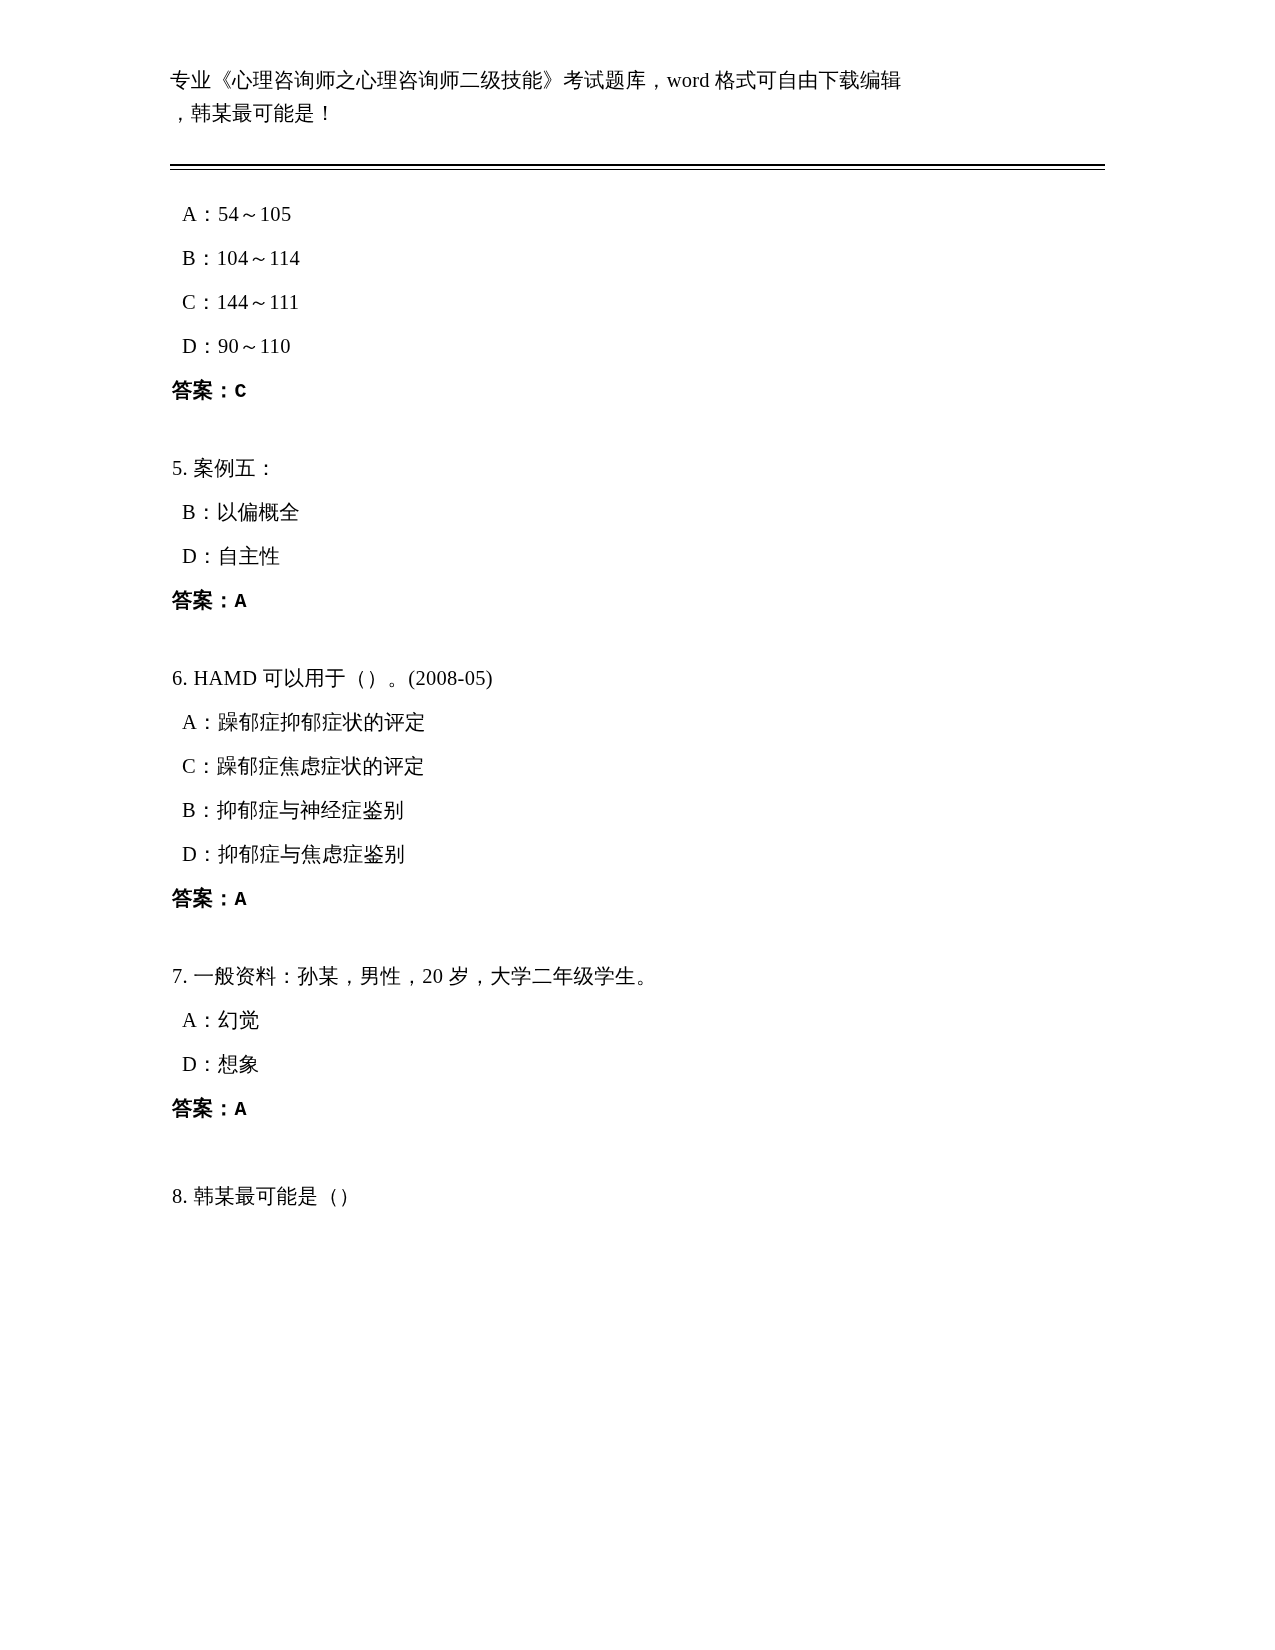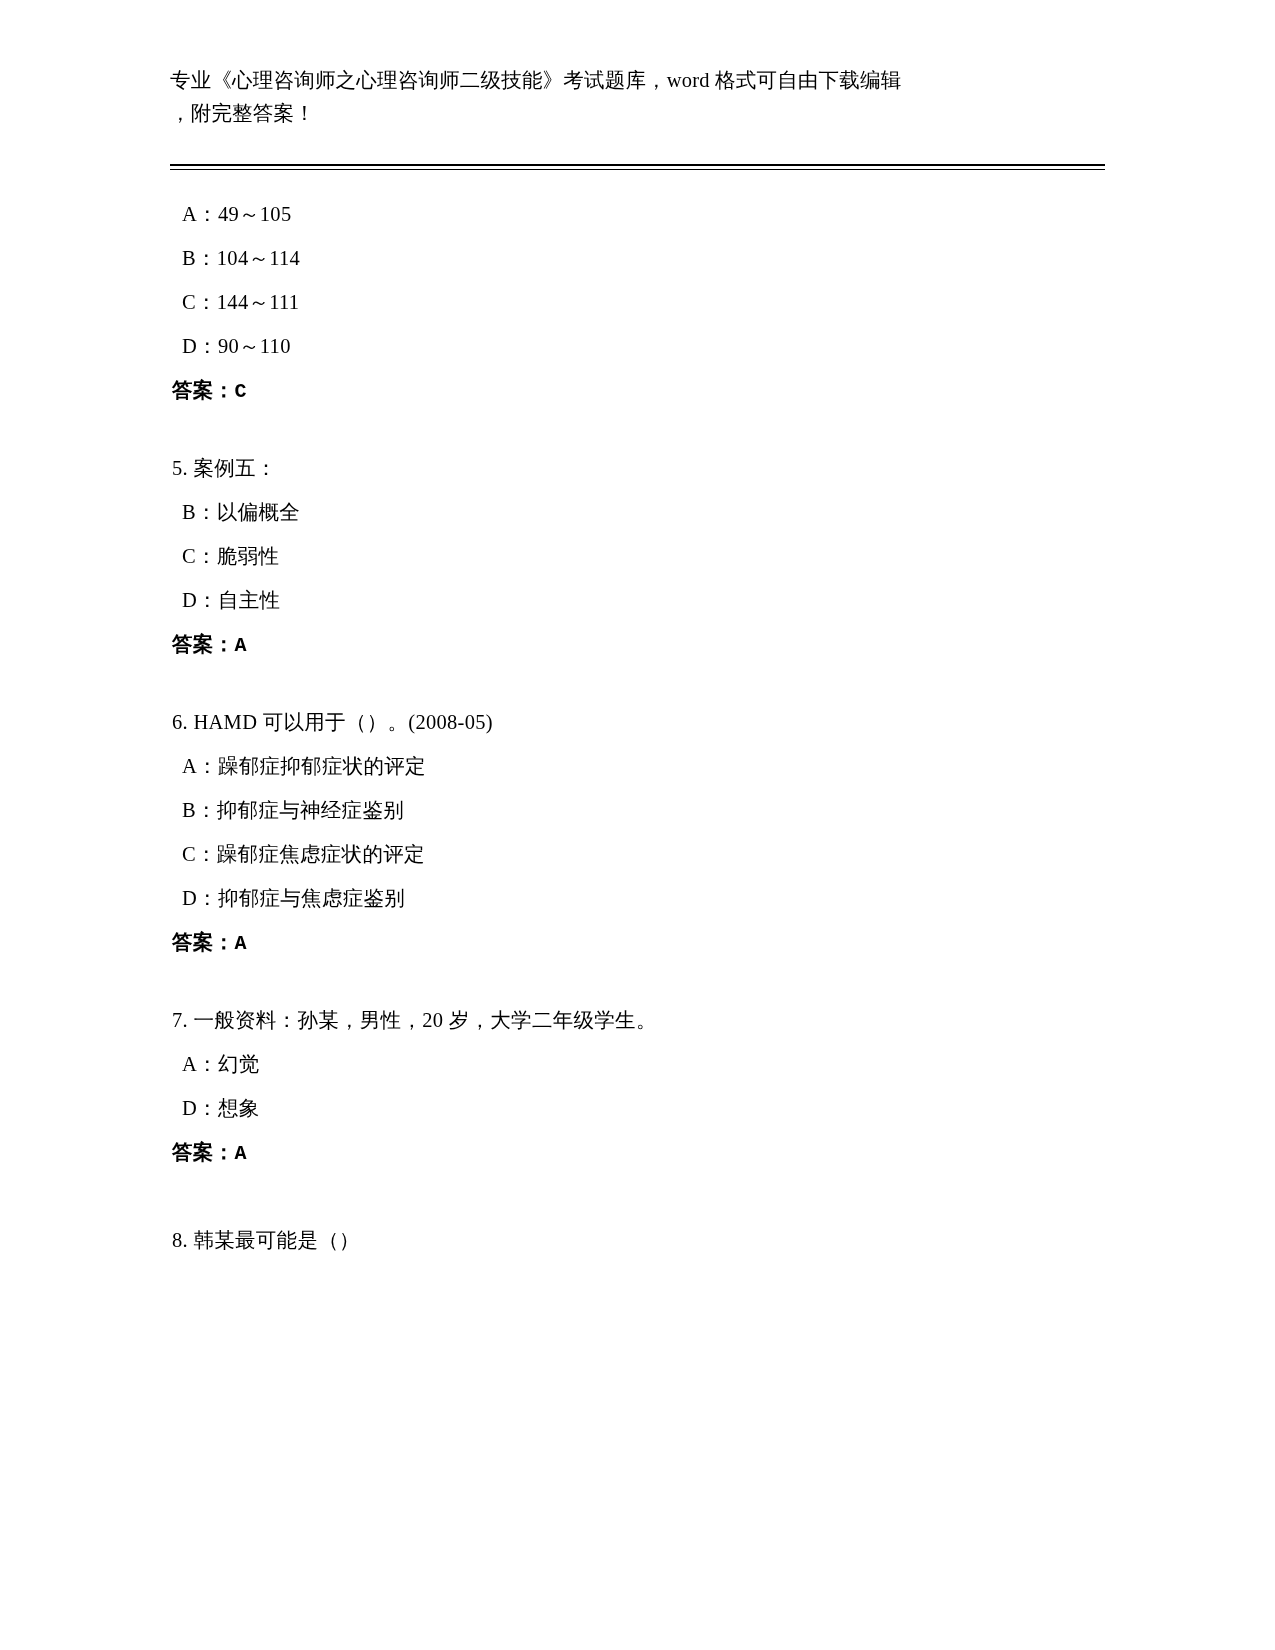--- a/index.html
+++ b/index.html
@@ -82,31 +82,31 @@
     height: 10px;
   }
 </style>
 </head>
 <body>
 
 <div class="page">
 
   <div class="doc-header">
     <span>专业《心理咨询师之心理咨询师二级技能》考试题库，word 格式可自由下载编辑</span><br>
-    <span>，附完整答案！</span>
+    <span>，韩某最可能是！</span>
   </div>
 
   <div class="rule-wrap">
     <div class="rule-top"></div>
     <div class="rule-bottom"></div>
   </div>
 
   <div class="block">
     <div class="opt">
-      <span class="lab">A：</span><span>49～105</span>
+      <span class="lab">A：</span><span>54～105</span>
     </div>
     <div class="opt">
       <span class="lab">B：</span><span>104～114</span>
     </div>
     <div class="opt">
       <span class="lab">C：</span><span>144～111</span>
     </div>
     <div class="opt">
       <span class="lab">D：</span><span>90～110</span>
     </div>
@@ -116,42 +116,39 @@
   </div>
 
   <div class="gap"></div>
 
   <div class="block">
     <div class="qtext">5. 案例五：</div>
     <div class="opt">
       <span class="lab">B：</span><span>以偏概全</span>
     </div>
     <div class="opt">
-      <span class="lab">C：</span><span>脆弱性</span>
-    </div>
-    <div class="opt">
       <span class="lab">D：</span><span>自主性</span>
     </div>
     <div class="ans">
       <span>答案：</span><span class="ansval">A</span>
     </div>
   </div>
 
   <div class="gap"></div>
 
   <div class="block">
     <div class="qtext">6. HAMD 可以用于（）。(2008-05)</div>
     <div class="opt">
       <span class="lab">A：</span><span>躁郁症抑郁症状的评定</span>
     </div>
     <div class="opt">
-      <span class="lab">B：</span><span>抑郁症与神经症鉴别</span>
+      <span class="lab">C：</span><span>躁郁症焦虑症状的评定</span>
     </div>
     <div class="opt">
-      <span class="lab">C：</span><span>躁郁症焦虑症状的评定</span>
+      <span class="lab">B：</span><span>抑郁症与神经症鉴别</span>
     </div>
     <div class="opt">
       <span class="lab">D：</span><span>抑郁症与焦虑症鉴别</span>
     </div>
     <div class="ans">
       <span>答案：</span><span class="ansval">A</span>
     </div>
   </div>
 
   <div class="gap"></div>

